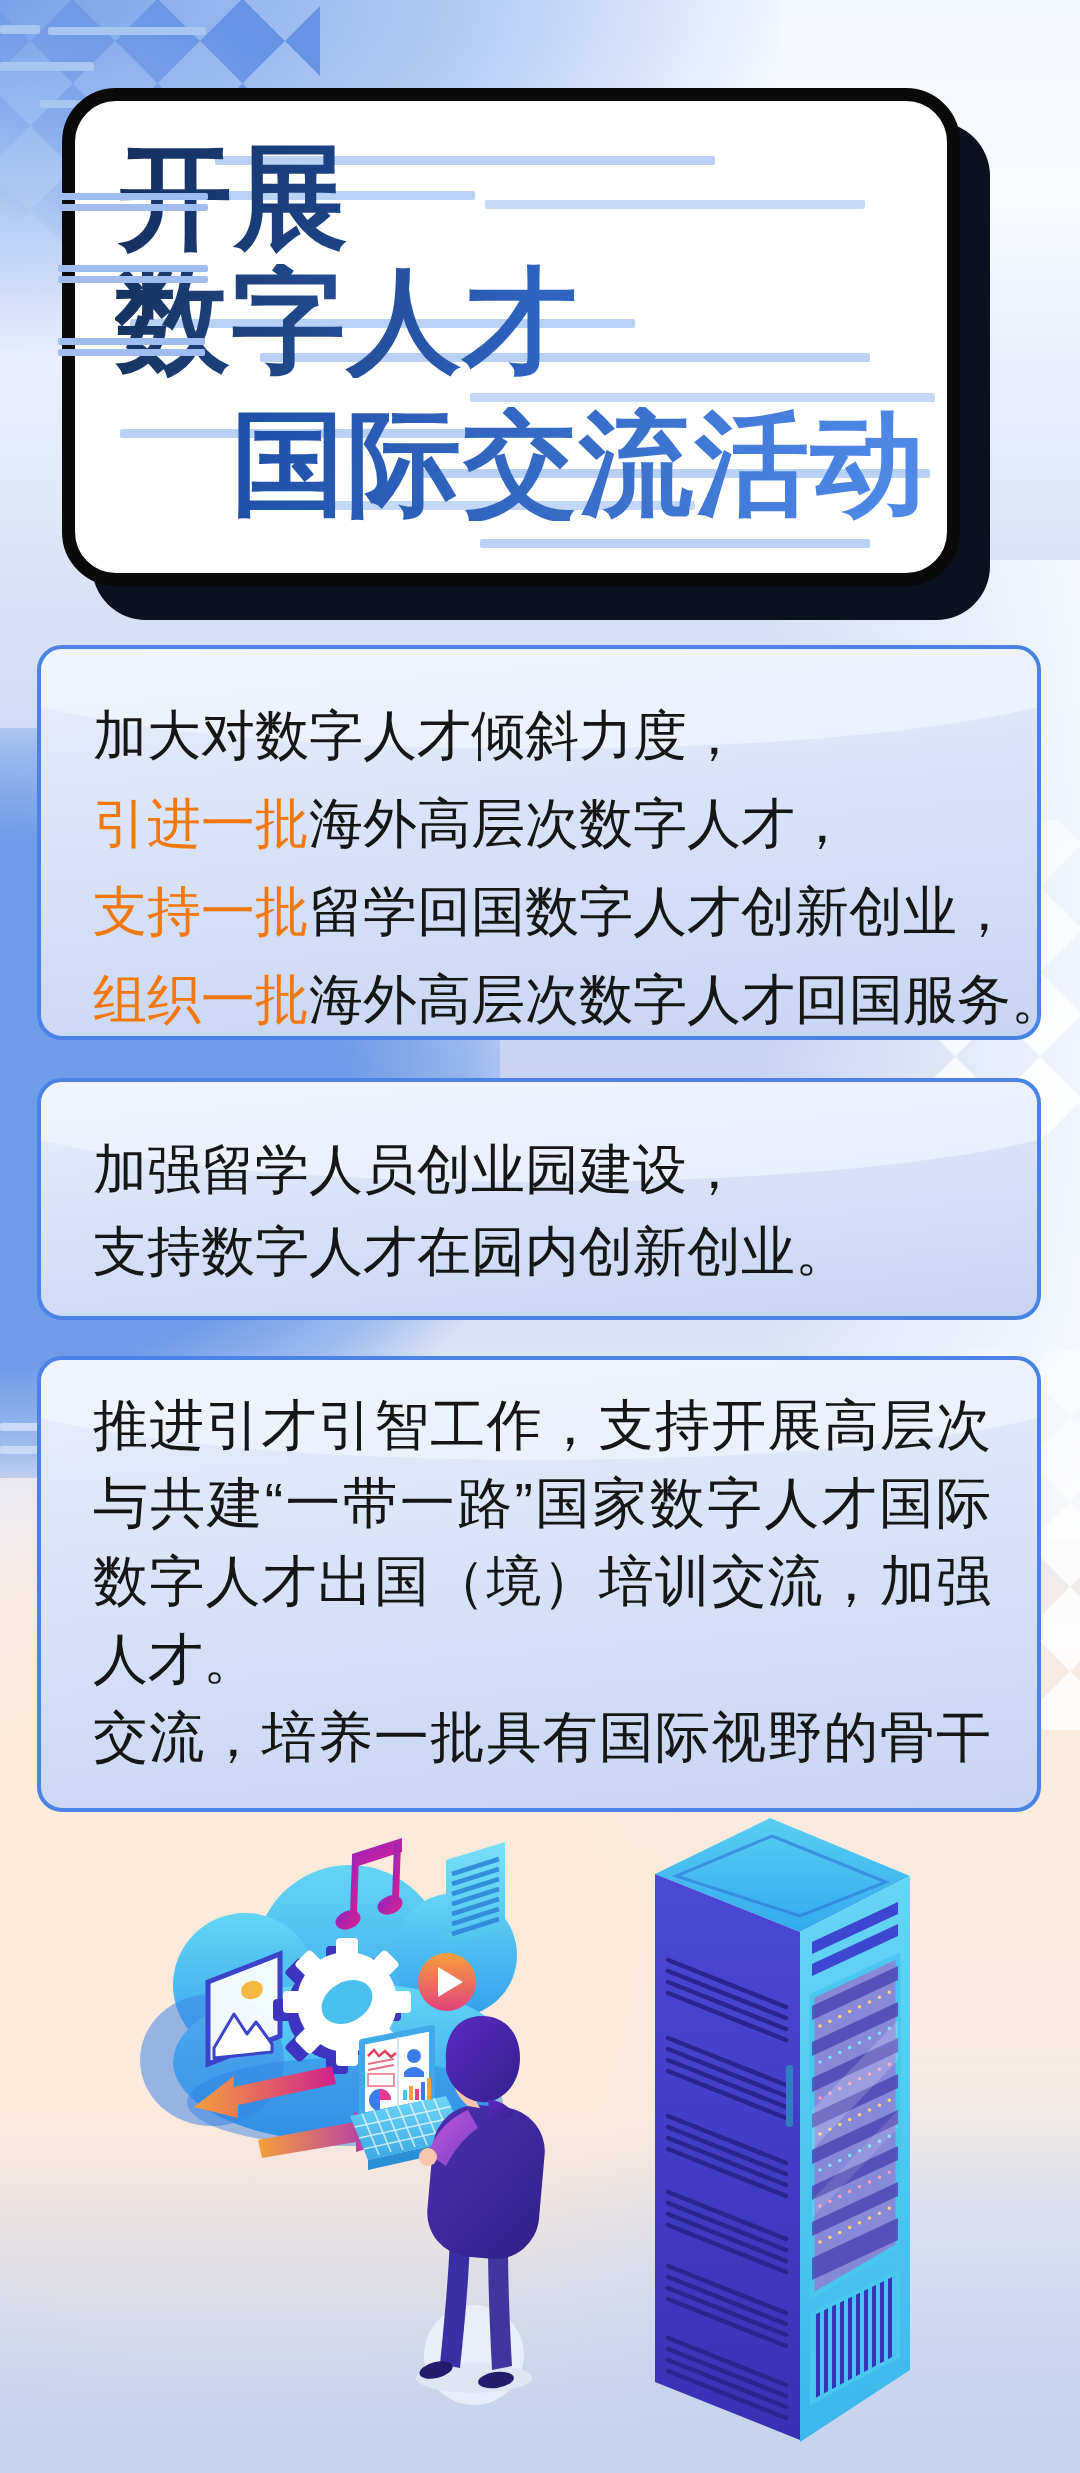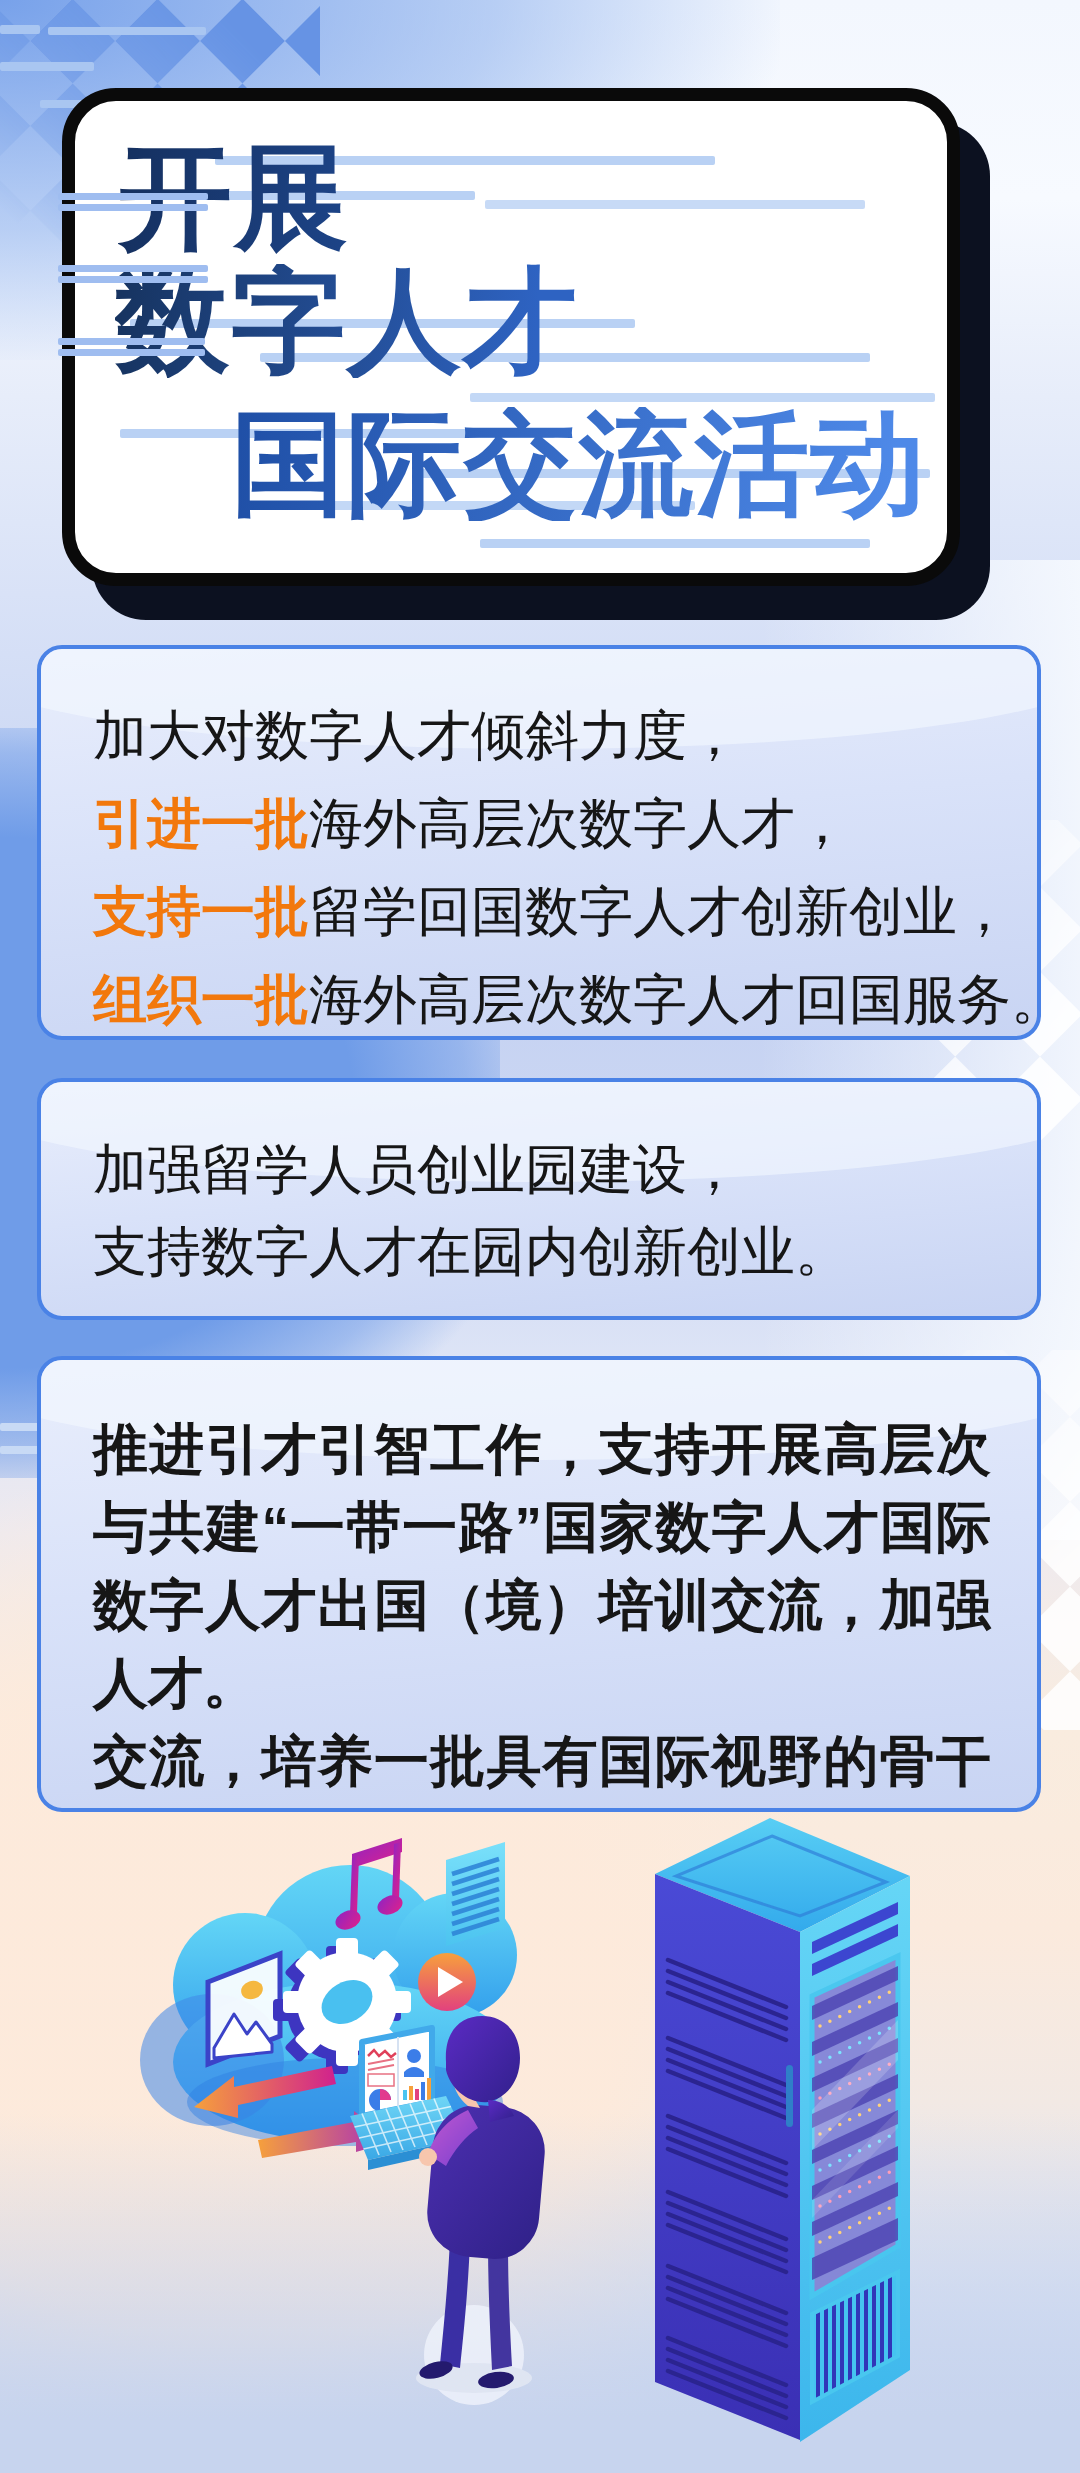--- a/index.html
+++ b/index.html
@@ -58,27 +58,27 @@
     border:4px solid #4a82e6;border-radius:25px;overflow:hidden;
     background:linear-gradient(175deg,#e9eefc 0%,#d9e2f9 45%,#c8d4f3 100%);}
   .card::before{content:"";position:absolute;left:-8%;top:-70px;width:116%;height:170px;
     border-radius:50%;background:rgba(244,248,255,.6);}
   .card .content{position:relative;z-index:2;}
   .card1{top:645px;height:395px;}
   .card1 .content{padding:42px 44px 0 52px;}
   .card2{top:1078px;height:242px;}
   .card2 .content{padding:46px 56px 0 52px;}
   .card3{top:1356px;height:456px;}
-  .card3 .content{padding:50px 46px 0 52px;font-weight:bold;}
+  .card3 .content{padding:26px 46px 0 52px;}
   .line{margin:0;font-size:54px;line-height:88px;color:#161616;white-space:nowrap;}
   .card2 .line{line-height:82px;}
   .card3 .line{font-size:55px;line-height:78px;white-space:normal;
     text-align:justify;text-align-last:justify;}
   .card3 .line.last{text-align-last:left;}
-  .hl{color:#f2780c;font-weight:bold;}
+  .hl{color:#f2780c;font-weight:normal;}
   
   .illustration{position:absolute;left:0;top:1810px;width:1080px;height:663px;z-index:7;}
 </style>
 </head>
 <body>
 
 <div class="page">
 
   <div class="bg-base"></div>
   <div class="bg-top-left-blue"></div>

